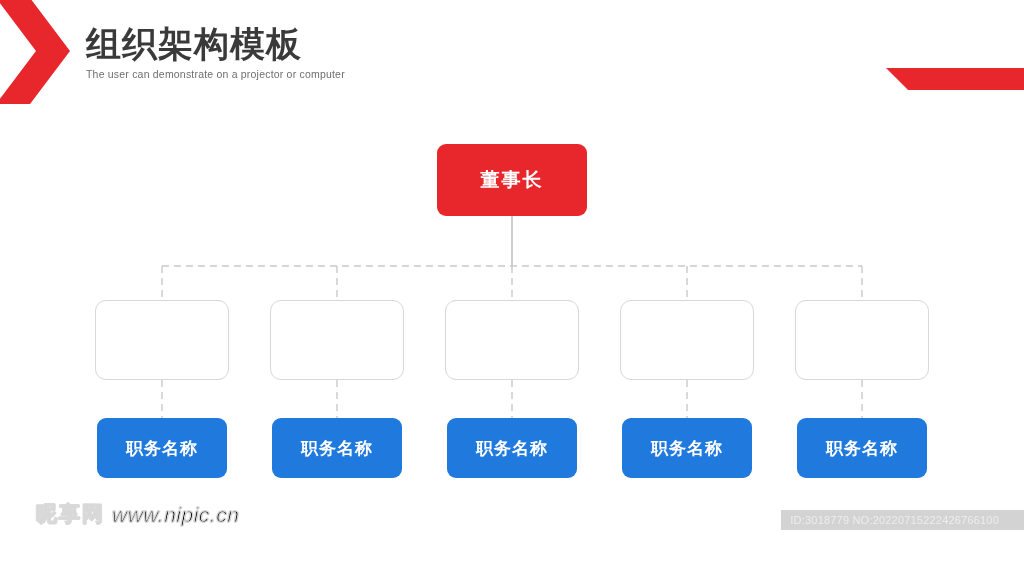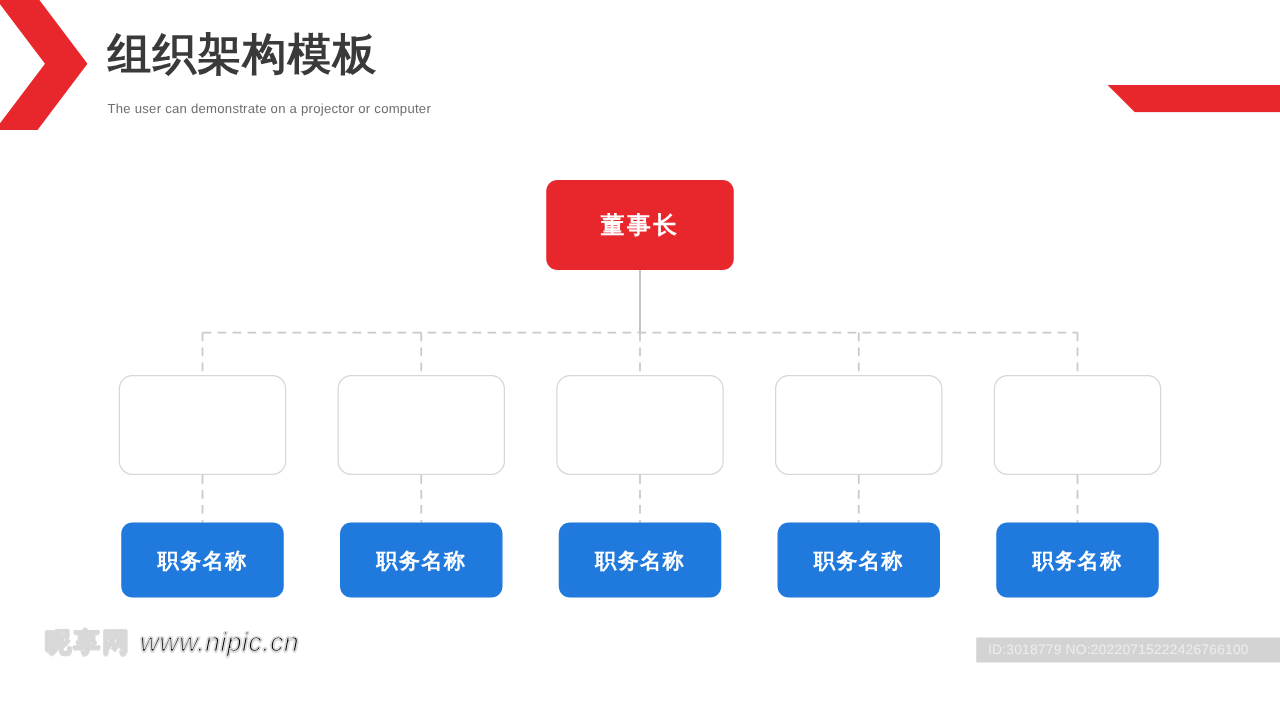--- a/index.html
+++ b/index.html
@@ -45,21 +45,21 @@
   }
   .slide-title {
     font-size: 35px;
     font-weight: bold;
     color: #3a3a3a;
     line-height: 1.12;
     letter-spacing: 1px;
     white-space: nowrap;
   }
   .slide-subtitle {
-    margin-top: 18px;
+    margin-top: 5px;
     font-size: 10.5px;
     color: #6e6e6e;
     letter-spacing: 0.2px;
     white-space: nowrap;
   }
 
   
   .chart-area {
     position: absolute;
     left: 0;

